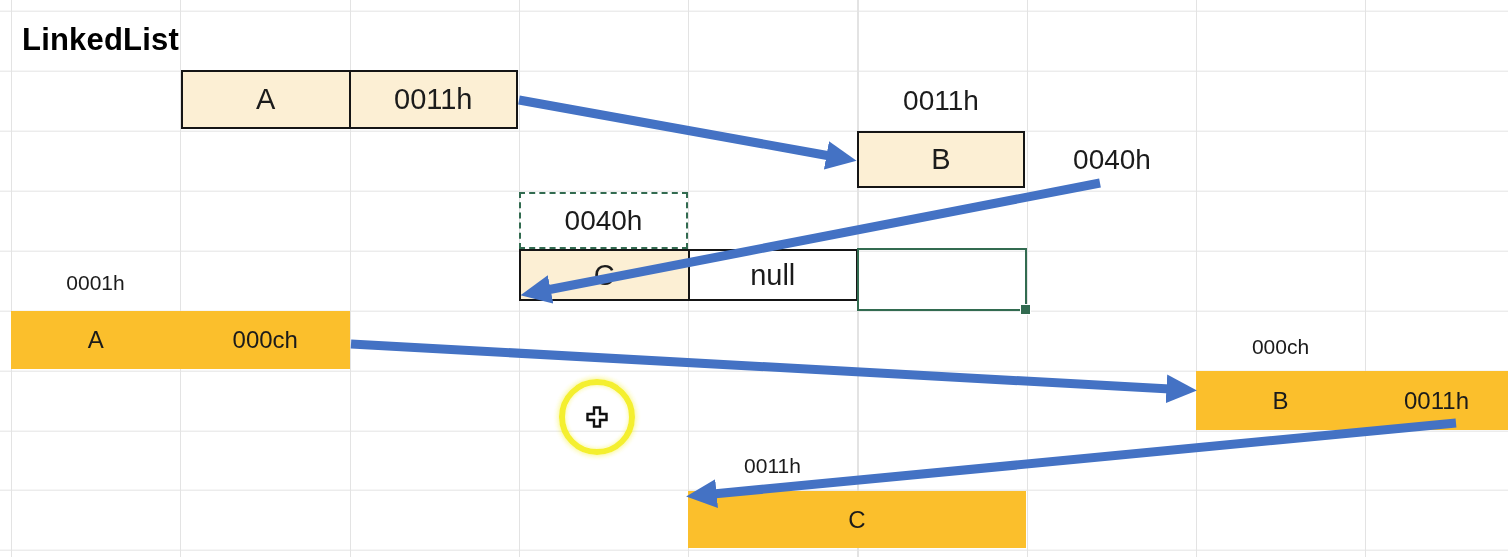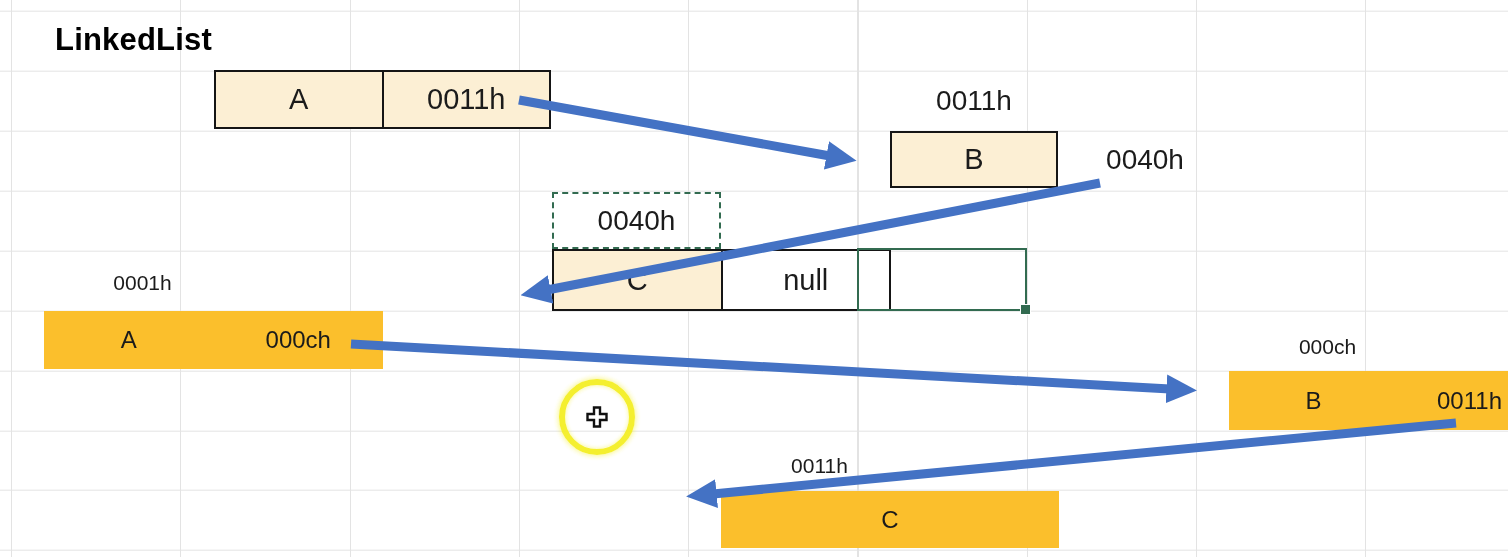--- a/index.html
+++ b/index.html
@@ -18,21 +18,21 @@
     background-position:11px 0, 0 10.7px;
   }
   .abs{position:absolute;}
   .title{
     left:22px;top:22px;font-size:31px;font-weight:700;letter-spacing:.2px;color:#000;
   }
   .label{
     display:flex;align-items:center;justify-content:center;
     font-size:28px;color:#1b1b1b;white-space:nowrap;
   }
-  .label.small{font-size:21px;padding-left:14px;}
+  .label.small{font-size:21px;}
   .node{display:flex;box-sizing:border-box;}
   .node .cell{
     flex:1;display:flex;align-items:center;justify-content:center;
     font-size:29px;box-sizing:border-box;white-space:nowrap;
   }
   .bordered{border:2.5px solid #151515;background:var(--node-cream);}
   .bordered .cell + .cell{border-left:2.5px solid #151515;}
   .cell.white{background:#ffffff;}
   .dashedbox{
     box-sizing:border-box;border:2px dashed var(--selection-green);
@@ -50,21 +50,21 @@
   svg.arrows{position:absolute;left:0;top:0;z-index:6;pointer-events:none;}
   .arrow-line{stroke:var(--accent-blue);stroke-width:9;}
   .arrowhead{fill:var(--accent-blue);}
   .halo{
     left:559px;top:379px;width:76px;height:76px;border-radius:50%;
     border:6px solid var(--highlight-yellow);opacity:.92;z-index:8;
     box-shadow:0 0 5px 1px rgba(244,238,30,.55), inset 0 0 4px rgba(244,238,30,.55);
     box-sizing:border-box;
   }
   .cursor{left:584px;top:404px;z-index:9;}
-  .z2{z-index:2;margin-left:33px;} .z3{z-index:3;}
+  .z2{z-index:2;} .z3{z-index:3;}
 </style>
 </head>
 <body>
 
 <div class="sheet"></div>
 
 <div class="abs title z2">LinkedList</div>
 
 <div class="abs node bordered z2" style="left:181px;top:70px;width:337px;height:59px;">
   <div class="cell">A</div>
@@ -76,21 +76,21 @@
 <div class="abs node bordered z2" style="left:857px;top:131px;width:168px;height:57px;">
   <div class="cell">B</div>
 </div>
 
 <div class="abs label z2" style="left:1028px;top:131px;width:168px;height:57px;">0040h</div>
 
 <div class="abs dashedbox z2" style="left:519px;top:192px;width:169px;height:57px;">
   <span>0040h</span>
 </div>
 
-<div class="abs node bordered z2" style="left:519px;top:249px;width:339px;height:62px;justify-content:space-between;">
+<div class="abs node bordered z2" style="left:519px;top:249px;width:339px;height:52px;justify-content:space-between;">
   <div class="cell">C</div>
   <div class="cell white">null</div>
 </div>
 
 <div class="abs selectedcell z3" style="left:857px;top:248px;width:170px;height:63px;">
   <div class="fillhandle"></div>
 </div>
 
 <div class="abs label small z2" style="left:11px;top:266px;width:169px;height:34px;">0001h</div>
 

